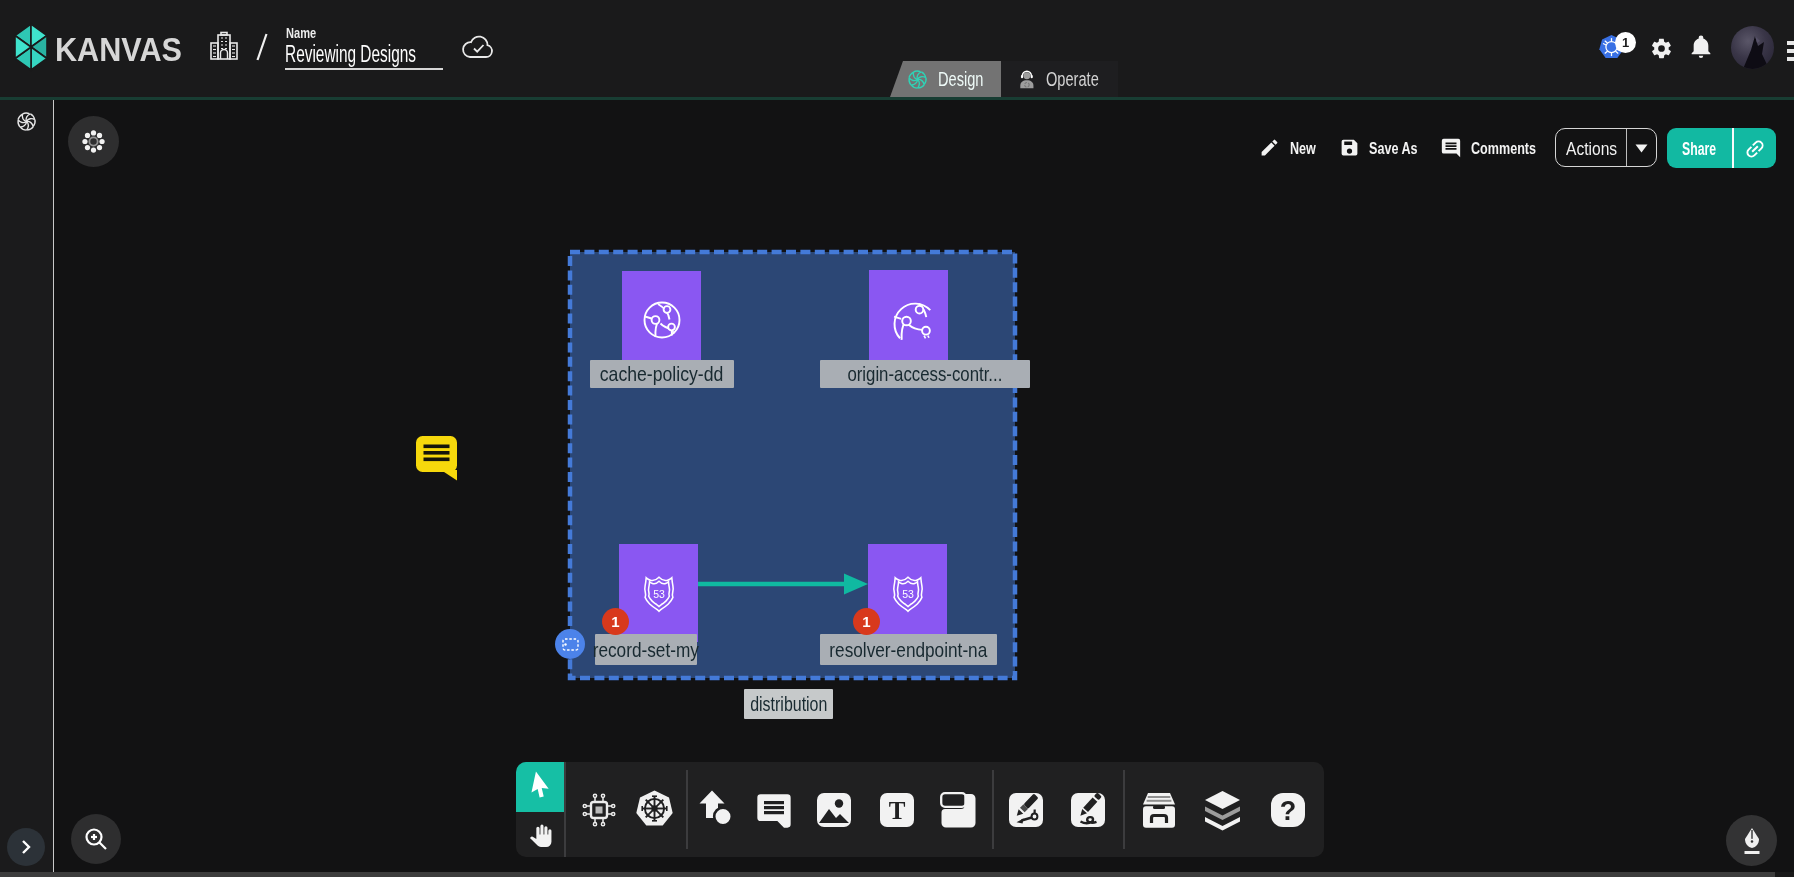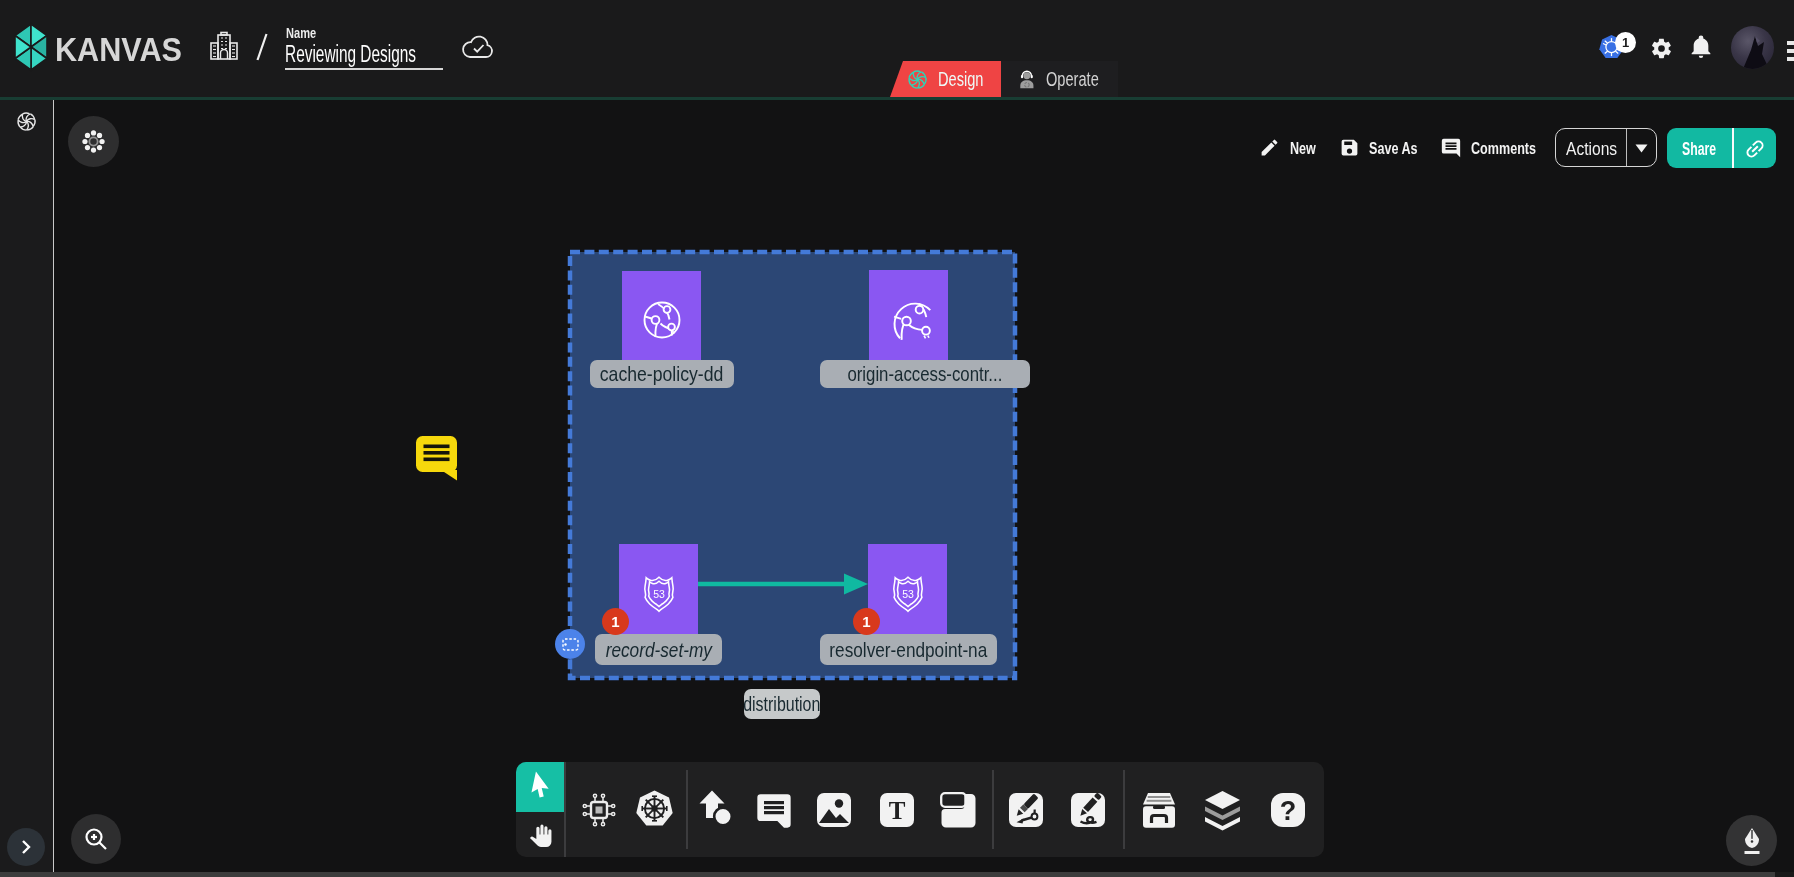--- a/index.html
+++ b/index.html
@@ -5,27 +5,27 @@
   html,body{margin:0;padding:0;width:1794px;height:877px;overflow:hidden;background:#121213;font-family:"Liberation Sans",sans-serif;}
   .abs{position:absolute;}
   #header{position:absolute;left:0;top:0;width:1794px;height:97px;background:#1a1a1b;}
   #greenline{position:absolute;left:0;top:97px;width:1794px;height:3px;background:#183d33;}
   #sidebar{position:absolute;left:0;top:100px;width:54px;height:777px;background:#1b1b1c;border-right:1px solid #c9c9c9;box-sizing:border-box;}
   .ktext{position:absolute;left:55px;top:30px;font-size:34px;font-weight:bold;color:#d6d6d6;transform:scaleX(0.90);transform-origin:left;}
   .namelbl{position:absolute;left:286px;top:25px;font-size:14px;font-weight:bold;color:#ececec;transform:scaleX(0.79);transform-origin:left;}
   .nameval{position:absolute;left:285px;top:41px;font-size:23px;font-weight:400;color:#fdfdfd;transform:scaleX(0.67);transform-origin:left;}
   .nameline{position:absolute;left:285px;top:68px;width:158px;height:1.5px;background:#d6d6d6;}
   .tab{position:absolute;top:61px;height:36px;display:flex;align-items:center;}
-  #tabdesign{left:890px;width:111px;background:#ef4444;clip-path:polygon(13px 0,100% 0,100% 100%,0 100%);}
+  #tabdesign{left:890px;width:111px;background:#737373;clip-path:polygon(13px 0,100% 0,100% 100%,0 100%);}
   #taboperate{left:1001px;width:117px;background:#1e1e20;align-items:center;}
   .tabtext{font-size:20px;}
   .toolrow{position:absolute;font-weight:bold;color:#f4f4f4;font-size:17px;transform:scaleX(0.74);transform-origin:left;}
   .actbox{position:absolute;left:1555px;top:128px;width:102px;height:39px;border:1.5px solid #d5d5d5;border-radius:10px;box-sizing:border-box;}
   .sharebox{position:absolute;left:1667px;top:128px;width:109px;height:40px;background:#12b9a2;border-radius:9px;}
-  .nodelabel{position:absolute;background:#a9aeb4;color:#182930;border-radius:7px;font-size:21px;display:flex;align-items:center;justify-content:center;white-space:nowrap;}
+  .nodelabel{position:absolute;background:#a9aeb4;color:#182930;border-radius:1px;font-size:21px;display:flex;align-items:center;justify-content:center;white-space:nowrap;}
   .nodelabel span{display:inline-block;}
   .badge{position:absolute;width:27px;height:27px;border-radius:50%;background:#d8391c;color:#fff;font-size:15px;font-weight:bold;display:flex;align-items:center;justify-content:center;}
   .nodesq{position:absolute;width:79px;height:98px;background:#8a57f2;display:flex;align-items:center;justify-content:center;}
   #dock{position:absolute;left:516px;top:762px;width:808px;height:95px;background:#202021;border-radius:10px;}
   .dockdiv{position:absolute;top:770px;height:79px;width:1.5px;background:#3c3c3e;}
   .circbtn{position:absolute;border-radius:50%;background:#2e2e2f;display:flex;align-items:center;justify-content:center;}
   #botbar{position:absolute;left:0;top:872px;width:1794px;height:5px;background:#191919;}
   #botthumb{position:absolute;left:0;top:0;width:1775px;height:5px;background:#3d3d3d;}
 </style>
 </head>
@@ -253,27 +253,27 @@
   <line x1="0" y1="14" x2="148" y2="14" stroke="#10b9a1" stroke-width="4.6"></line>
   <polygon points="146,3.5 146,24.5 170,14" fill="#10b9a1"></polygon>
 </svg>
 
 <div class="nodelabel" style="left:590px;top:360px;width:144px;height:28px;">
     <span style="transform:scaleX(0.84)">cache-policy-dd</span>
   </div>
 <div class="nodelabel" style="left:820px;top:360px;width:210px;height:28px;">
     <span style="transform:scaleX(0.80)">origin-access-contr...</span>
   </div>
-<div class="nodelabel" style="left:595px;top:634px;width:127px;height:31px;font-style:italic;">
+<div class="nodelabel" style="left:595px;top:634px;width:102px;height:31px;">
     <span style="transform:scaleX(0.82)">record-set-my</span>
   </div>
 <div class="nodelabel" style="left:820px;top:634px;width:177px;height:31px;">
     <span style="transform:scaleX(0.82)">resolver-endpoint-na</span>
   </div>
-<div class="nodelabel" style="left:744px;top:689px;width:76px;height:30px;background:#c6c9ca;">
+<div class="nodelabel" style="left:744px;top:689px;width:89px;height:30px;background:#c6c9ca;">
     <span style="transform:scaleX(0.76)">distribution</span>
   </div>
 
 <div class="badge" style="left:602px;top:608px;">1</div>
 <div class="badge" style="left:853px;top:608px;">1</div>
 
 <div class="abs" style="left:555px;top:629px;width:30px;height:30px;border-radius:50%;background:#4c83ea;display:flex;align-items:center;justify-content:center;">
   <svg width="17" height="13" viewBox="0 0 17 13">
       <rect x="1" y="1" width="15" height="11" rx="2" fill="none" stroke="#fff" stroke-width="1.4" stroke-dasharray="2.5 1.8"></rect>
       <circle cx="3.5" cy="6.5" r="1.2" fill="#fff"></circle>

